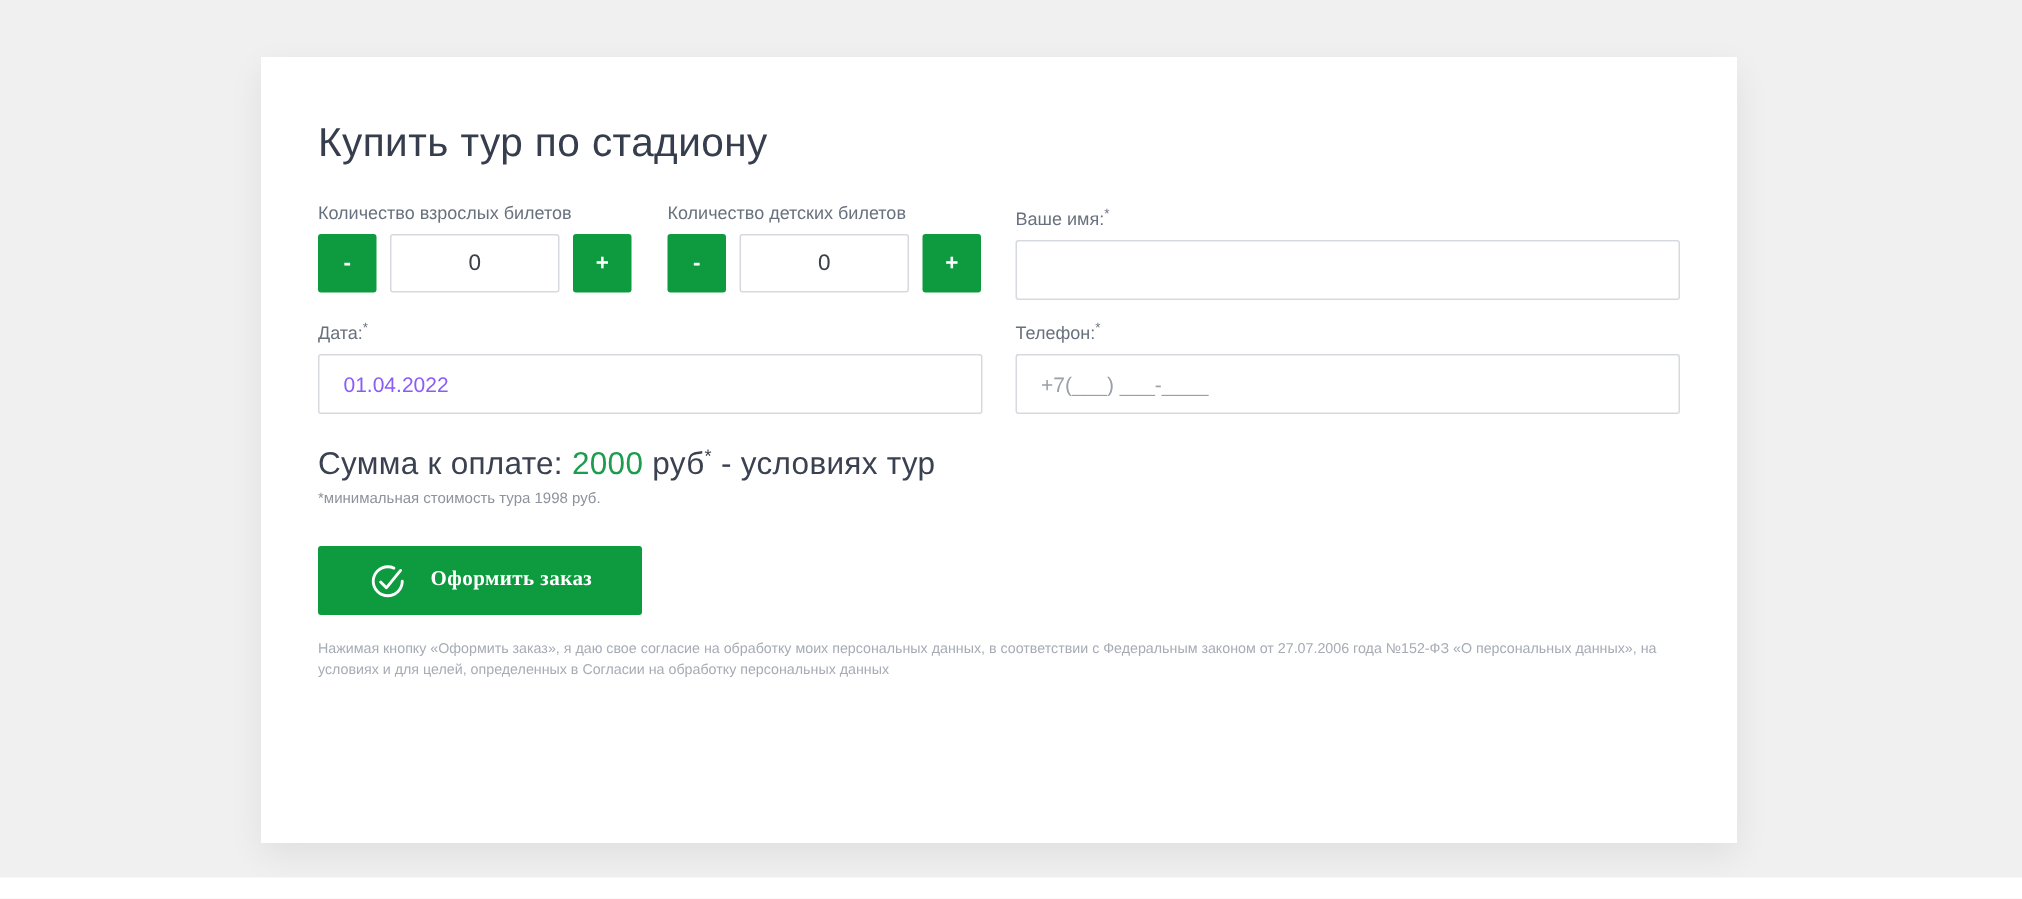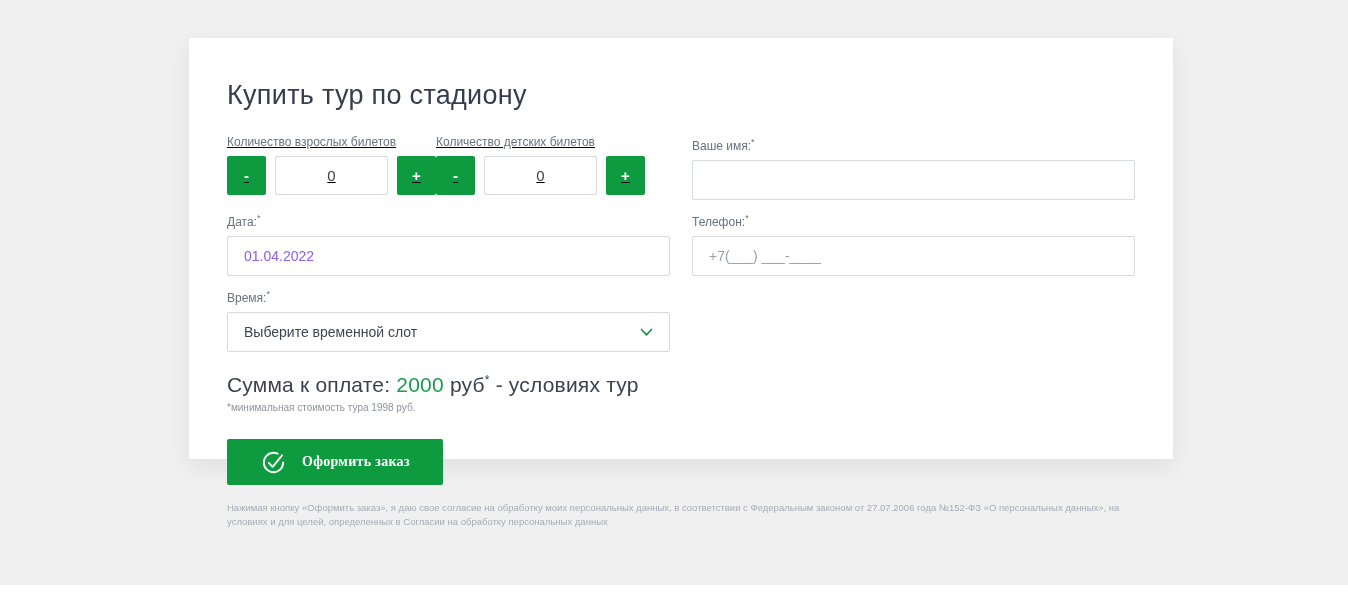--- a/index.html
+++ b/index.html
@@ -13,40 +13,40 @@
   html,body{width:1348px;height:599px;overflow:hidden;}
   body{
     font-family:"Liberation Sans", sans-serif;
     background:#f0f0f1;
     position:relative;
   }
   .footer-strip{
     position:absolute;left:0;bottom:0;width:100%;height:14px;background:#ffffff;
   }
   .card{
-    position:absolute;left:189px;top:38px;width:984px;height:421px;
+    position:absolute;left:174px;top:38px;width:984px;height:524px;
     background:#ffffff;
     box-shadow:0 8px 22px rgba(0,0,0,0.07);
     padding:42px 38px 0 38px;
   }
   .title{
     font-size:27px;font-weight:500;color:var(--dark);letter-spacing:0.3px;
     margin-bottom:24px;
   }
   .form-grid{
     display:grid;
     grid-template-columns:443px 443px;
     column-gap:22px;
     row-gap:11px;
   }
   .field-label{
     font-size:12px;color:var(--label);margin-bottom:7px;line-height:14px;
   }
   .field-label sup{font-size:9px;}
-  .steppers-row{display:flex;text-decoration:underline;}
+  .steppers-row{display:flex;gap:24px;}
   .stepper{display:flex;gap:9px;height:39px;}
   .step-btn{
     width:39px;height:39px;background:var(--accent);color:#fff;border:none;
     border-radius:2px;font-size:15px;font-weight:bold;cursor:pointer;
     display:flex;align-items:center;justify-content:center;
   }
   .step-value{
     width:113px;height:39px;border:1px solid var(--border);border-radius:2px;
     text-align:center;font-size:15px;color:#3c4148;
     font-family:"Liberation Sans", sans-serif;
@@ -126,31 +126,20 @@
     <div>
       <div class="field-label"><span>Дата:</span><sup>*</sup></div>
       <input class="text-input" value="01.04.2022" style="">
     </div>
 
     <div>
       <div class="field-label"><span>Телефон:</span><sup>*</sup></div>
       <input class="text-input" placeholder="+7(___) ___-____" style="">
     </div>
 
-    <div>
-      <div class="field-label"><span>Время:</span><sup>*</sup></div>
-      <div class="fake-select">
-        <span>Выберите временной слот</span>
-        <span>
-          <svg width="13" height="9" viewBox="0 0 13 9" fill="none">
-              <path d="M1.5 1.5 L6.5 6.8 L11.5 1.5" stroke="#0e9b3f" stroke-width="1.7" stroke-linecap="round" stroke-linejoin="round"></path>
-            </svg>
-        </span>
-      </div>
-    </div>
 
   </div>
 
   
   <div class="sum-line">
     <span>Сумма к оплате:</span>
     <span class="green">2000</span>
     <span>руб</span><sup>*</sup>
     <span>- условиях тур</span>
   </div>

